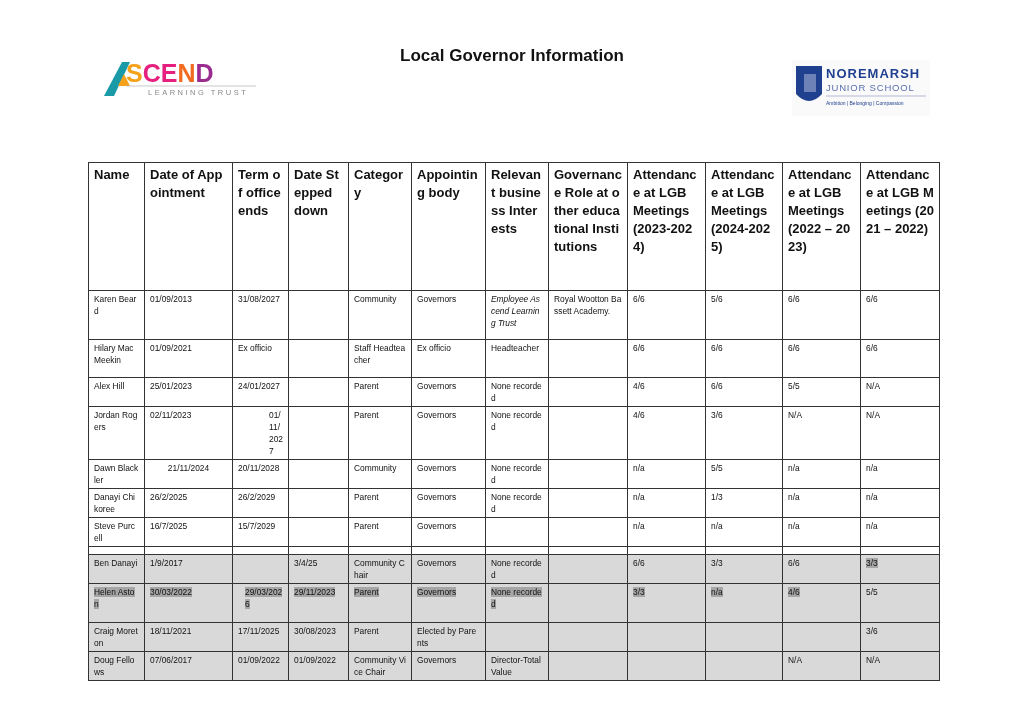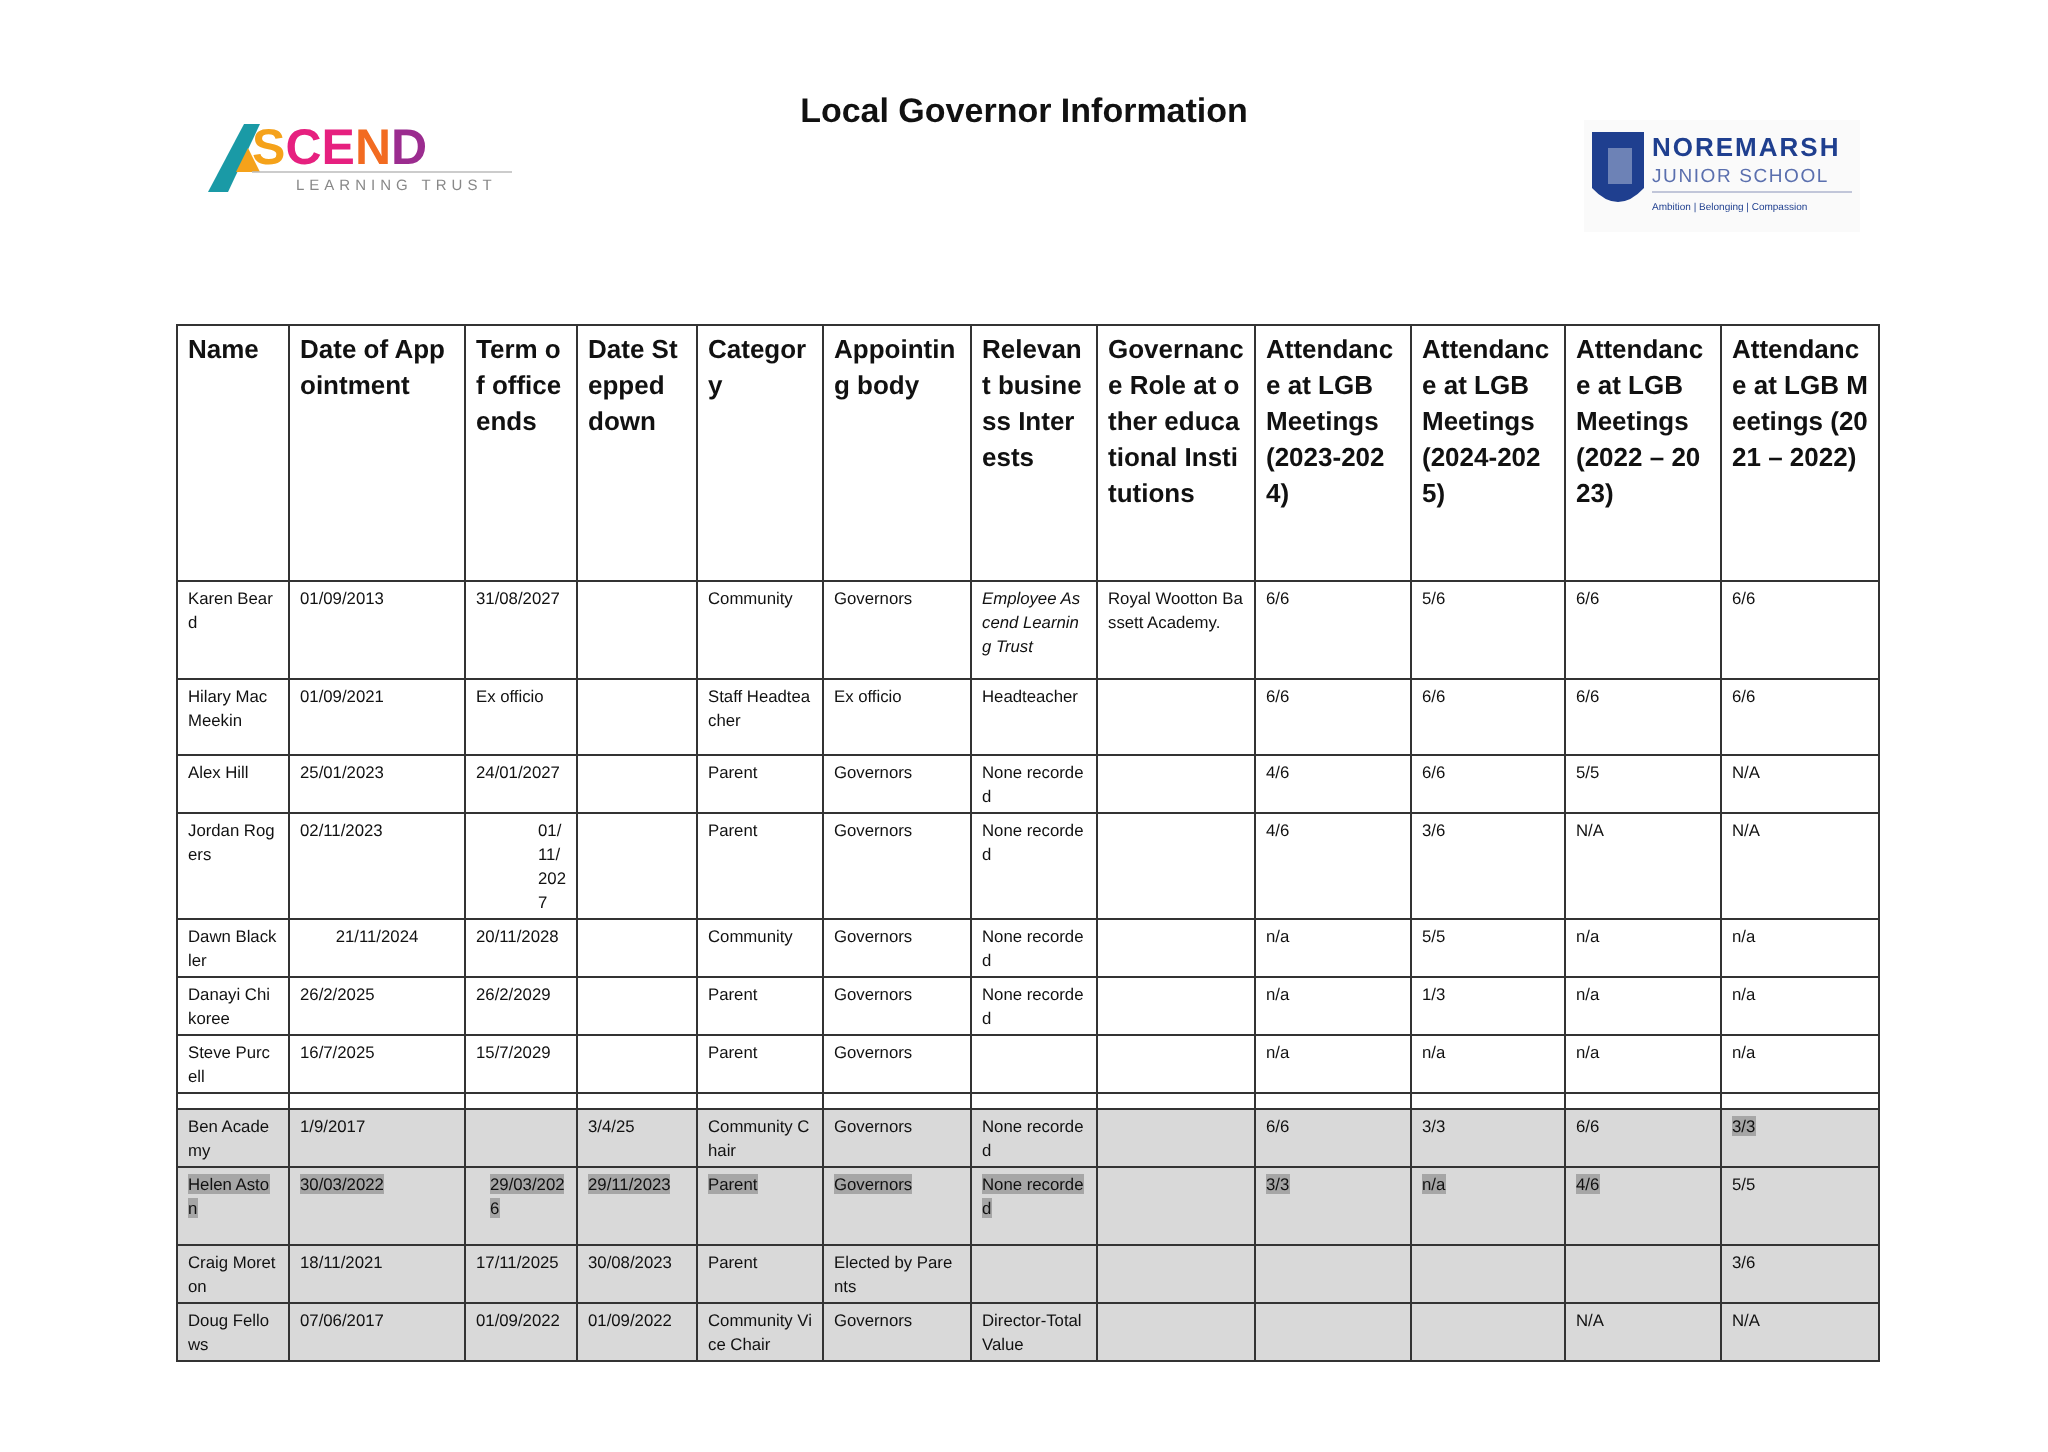--- a/index.html
+++ b/index.html
@@ -181,21 +181,21 @@
         <td></td>
         <td></td>
         <td></td>
         <td></td>
         <td></td>
         <td></td>
         <td></td>
         <td></td>
       </tr>
       <tr class="past">
-        <td style="height: 22px;"><span>Ben Academy</span></td>
+        <td style="height: 22px;"><span>Ben Danayi</span></td>
         <td style="height: 22px;"><span>1/9/2017</span></td>
         <td style="height: 22px;"><span></span></td>
         <td style="height: 22px;"><span>3/4/25</span></td>
         <td style="height: 22px;"><span>Community Chair</span></td>
         <td style="height: 22px;"><span>Governors</span></td>
         <td style="height: 22px;"><span>None recorded</span></td>
         <td style="height: 22px;"><span></span></td>
         <td style="height: 22px;"><span>6/6</span></td>
         <td style="height: 22px;"><span>3/3</span></td>
         <td style="height: 22px;"><span>6/6</span></td>

